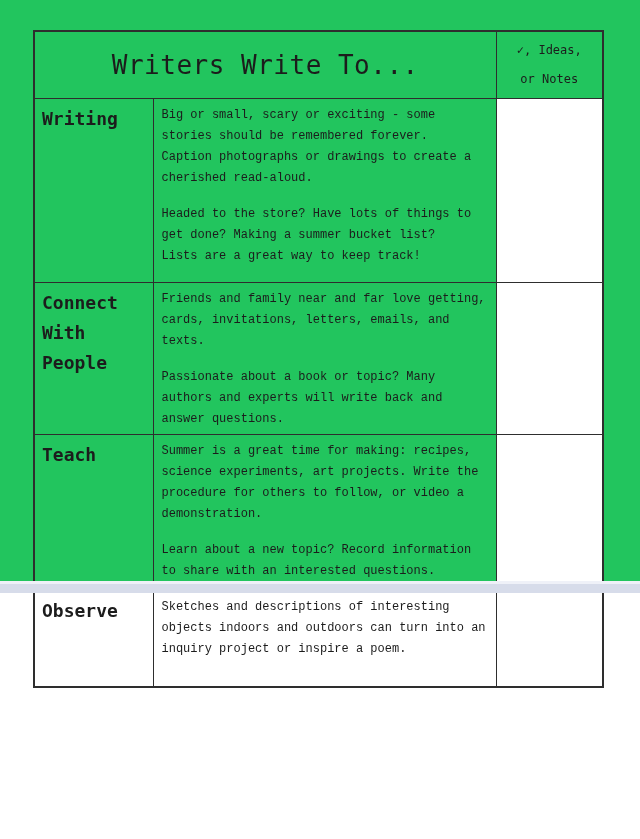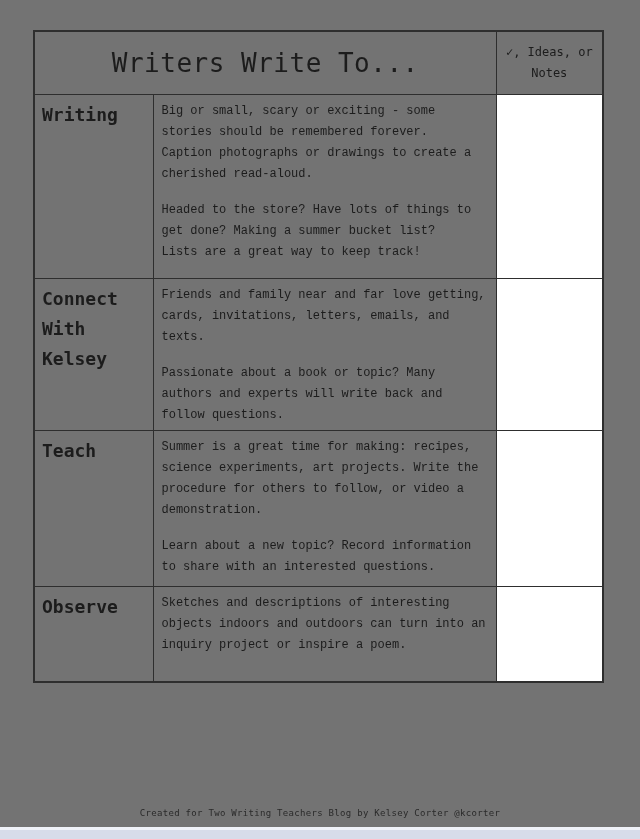--- a/index.html
+++ b/index.html
@@ -3,21 +3,21 @@
 <meta charset="utf-8">
 <style>
   * { box-sizing: border-box; margin: 0; padding: 0; }
   html, body {
     width: 640px; height: 839px;
     background: #ffffff;
     font-family: "DejaVu Sans Mono", "Liberation Mono", monospace;
     color: #1c1c1c;
     overflow: hidden;
   }
-  .page { position: relative; width: 640px; height: 839px; background: #737373; }
+  .page { position: relative; width: 640px; height: 593px; background: #22c55e; }
 
   table.worksheet {
     position: absolute;
     left: 33px; top: 30px;
     width: 569px;
     border-collapse: collapse;
     table-layout: fixed;
     border: 2px solid #2e2e2e;
   }
   table.worksheet th, table.worksheet td {
@@ -35,22 +35,22 @@
     text-align: center !important;
     vertical-align: middle !important;
     font-size: 26px;
     font-weight: bold;
     letter-spacing: 0.5px;
   }
   .notes-header-cell {
     text-align: center !important;
     vertical-align: middle !important;
     font-size: 12px;
-    line-height: 21px;
-    padding: 4px 8px;
+    line-height: 29px;
+    padding: 4px 19px;
   }
 
   tbody tr:nth-child(1) { height: 184px; }
   tbody tr:nth-child(2) { height: 133px; }
   tbody tr:nth-child(3) { height: 156px; }
   tbody tr:nth-child(4) { height: 96px; }
   tbody tr:nth-child(5) { height: 71px; }
   tbody tr:nth-child(6) { height: 53px; }
 
   .row-label {
@@ -116,27 +116,27 @@
 stories should be remembered forever.
 Caption photographs or drawings to create a
 cherished read-aloud.</p>
             <p>Headed to the store? Have lots of things to
 get done? Making a summer bucket list?
 Lists are a great way to keep track!</p>
           </td>
           <td class="notes-cell"></td>
         </tr>
         <tr>
-          <th class="row-label">Connect With Kelsey</th>
+          <th class="row-label">Connect With People</th>
           <td class="desc">
             <p>Friends and family near and far love getting,
 cards, invitations, letters, emails, and texts.</p>
             <p>Passionate about a book or topic? Many
 authors and experts will write back and
-follow questions.</p>
+answer questions.</p>
           </td>
           <td class="notes-cell"></td>
         </tr>
         <tr>
           <th class="row-label">Teach</th>
           <td class="desc">
             <p>Summer is a great time for making: recipes,
 science experiments, art projects. Write the
 procedure for others to follow, or video a
 demonstration.</p>
@@ -150,18 +150,17 @@
           <td class="desc">
             <p>Sketches and descriptions of interesting
 objects indoors and outdoors can turn into an
 inquiry project or inspire a poem.</p>
           </td>
           <td class="notes-cell"></td>
         </tr>
       </tbody>
   </table>
 
-  <div class="footer-credit">Created for Two Writing Teachers Blog by Kelsey Corter @kcorter</div>
 
   <div class="bottom-bar-highlight"></div>
   <div class="bottom-bar"></div>
 
 </div>
 
 </body></html>

